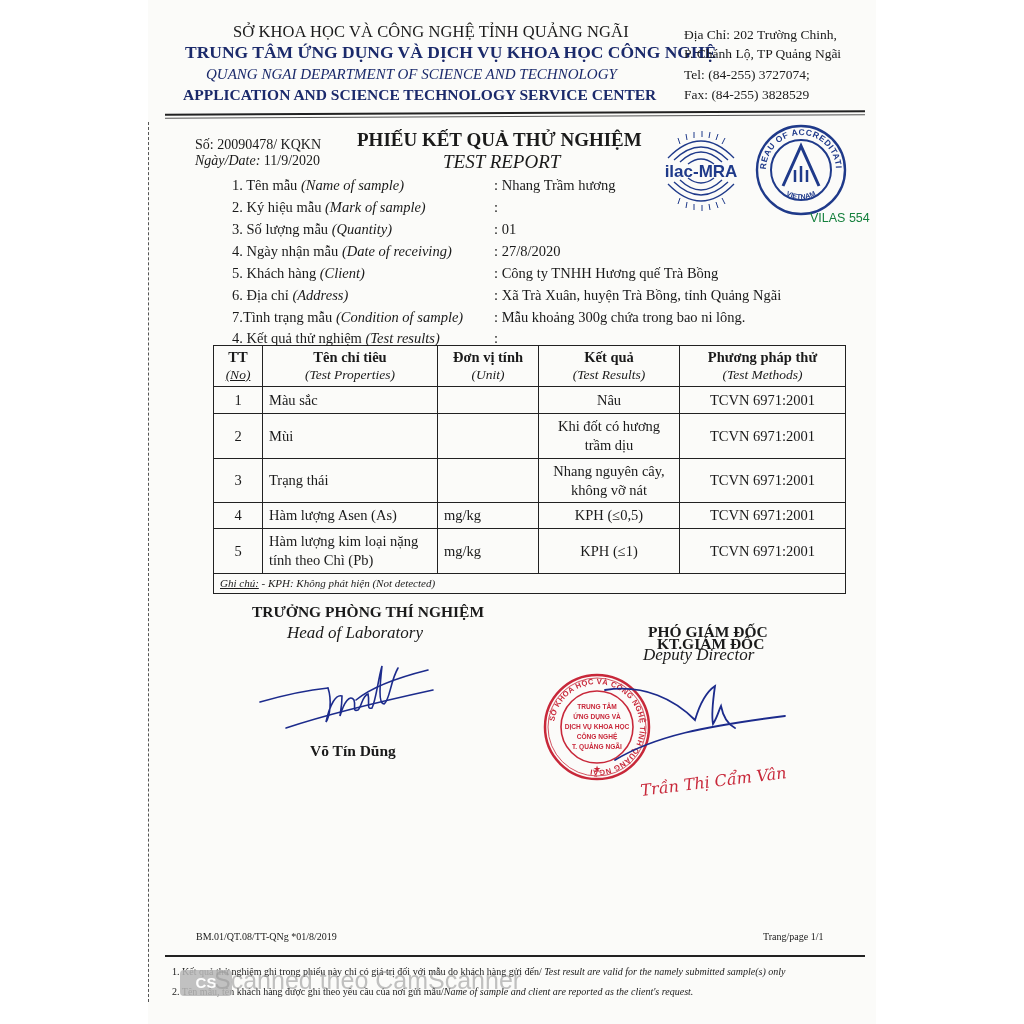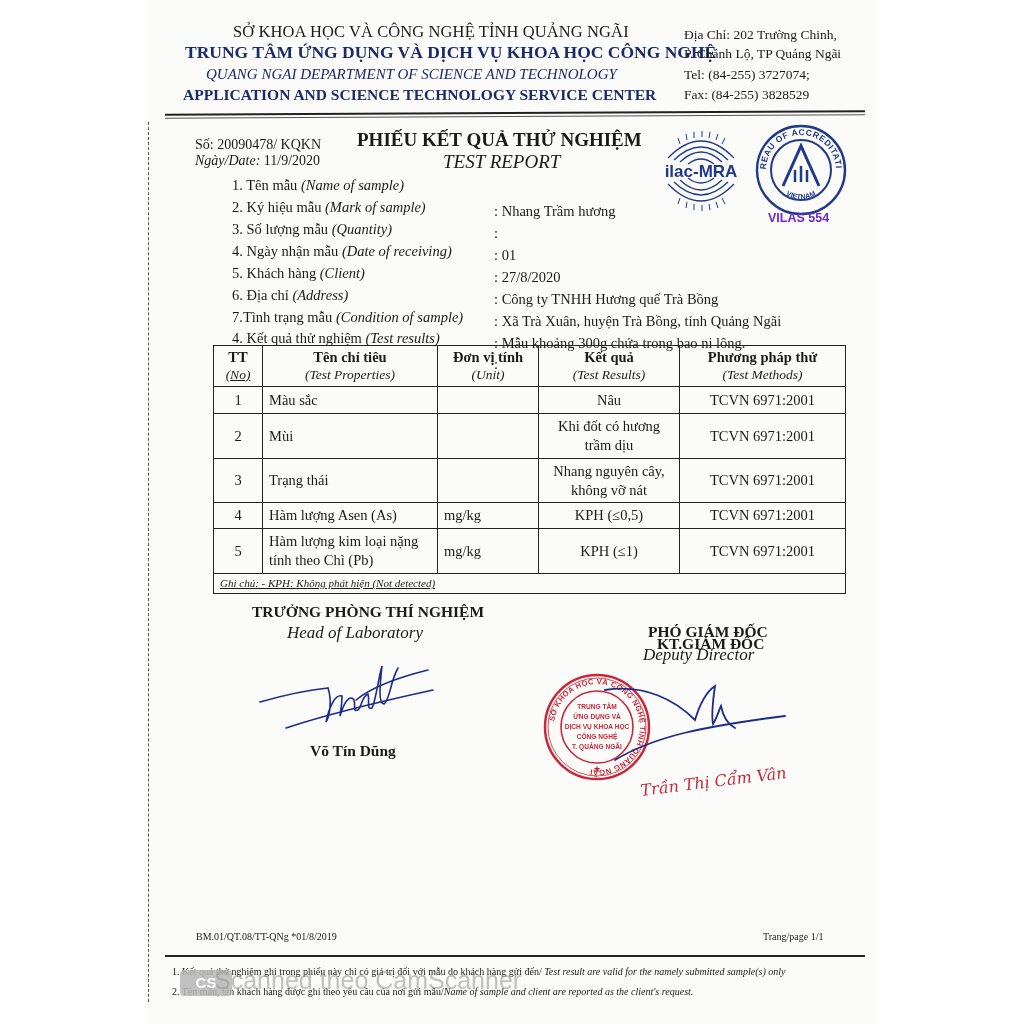--- a/index.html
+++ b/index.html
@@ -15,33 +15,33 @@
   .hdr4 { left:183px; top:86px; font-size:15.5px; font-weight:bold; }
   .addr { left:684px; font-size:13.5px; }
   .rule1 { position:absolute; left:165px; top:112px; width:700px; height:2px; background:#222; transform:rotate(-0.3deg); }
   .rule2 { position:absolute; left:165px; top:116px; width:700px; height:1px; background:#555; transform:rotate(-0.3deg); }
   .so { left:195px; top:137px; font-size:14px; }
   .ngay { left:195px; top:153px; font-size:14px; }
   .title { left:357px; top:129px; font-size:19px; font-weight:bold; }
   .subtitle { left:443px; top:151px; font-size:19px; font-style:italic;text-align:center; }
   .info { font-size:14.5px; }
   .info .lbl { position:absolute; left:232px; }
-  .info .val { position:absolute; left:494px;margin-top:26px; }
+  .info .val { position:absolute; left:494px; }
   .info i { font-style:italic; }
   table.res { position:absolute; left:213px; top:345px; width:633px; border-collapse:collapse; font-size:14.5px; }
   table.res td, table.res th { border:1.5px solid #222; padding:0 6px; }
   table.res th { font-weight:bold; text-align:center; line-height:17px; height:40px; }
   table.res th i { font-weight:normal; font-style:italic; font-size:13.5px; display:block; }
   .c-no { width:36px; text-align:center; }
   .c-name { width:162px; text-align:left; }
   .c-unit { width:88px; text-align:left; }
   .c-res { width:128px; text-align:center; }
   .c-meth { text-align:center; }
   table.res td { line-height:19px; }
-  .note td { font-size:11px; font-style:italic; height:15px; text-align:left;text-decoration:underline; }
+  .note td { font-size:11px; font-style:italic; height:15px; text-align:left; }
   .note u { font-style:italic; }
   .sig-l1 { left:252px; top:603px; font-size:15.5px; font-weight:bold; }
   .sig-l2 { left:287px; top:623px; font-size:17px; font-style:italic; }
   .sig-lname { left:310px; top:742px; font-size:15.5px; font-weight:bold; }
   .sig-r1 { left:657px; top:603px; font-size:15.5px; font-weight:bold;margin-top:32px; }
   .sig-r2 { left:648px; top:623px; font-size:15.5px; font-weight:bold; }
   .sig-r3 { left:643px; top:645px; font-size:17px; font-style:italic; }
   .footcode { left:196px; top:931px; font-size:10px; }
   .footpage { left:763px; top:931px; font-size:10px; }
   .footrule { position:absolute; left:165px; top:955px; width:700px; height:1.5px; background:#222; }
@@ -118,21 +118,21 @@
     <textPath href="#boaTop" startOffset="50%" text-anchor="middle">BUREAU OF ACCREDITATION</textPath>
   </text>
   <text font-family="Liberation Sans, sans-serif" font-size="7" font-weight="bold" fill="#1f3a8a">
     <textPath href="#boaBot" startOffset="50%" text-anchor="middle">VIETNAM</textPath>
   </text>
   <path d="M30 62 L48 22 L66 62" fill="none" stroke="#1f3a8a" stroke-width="3"></path>
   <line x1="42" y1="58" x2="42" y2="46" stroke="#1f3a8a" stroke-width="2.5"></line>
   <line x1="48" y1="58" x2="48" y2="42" stroke="#1f3a8a" stroke-width="2.5"></line>
   <line x1="54" y1="58" x2="54" y2="46" stroke="#1f3a8a" stroke-width="2.5"></line>
 </svg>
-<div class="abs" style="left:768px;top:211px;font-family:'Liberation Sans',sans-serif;font-weight:bold;font-size:12.5px;color:#6d28d9;">VILAS 554</div>
+<div class="abs" style="left:810px;top:211px;font-family:'Liberation Sans',sans-serif;font-weight:normal;font-size:12.5px;color:#15803d;">VILAS 554</div>
 
 <div class="info">
   <div class="abs" style="top:177px;left:0;width:1024px;height:20px">
     <span class="lbl"><span>1. Tên mẫu</span> <i>(Name of sample)</i></span>
     <span class="val">: Nhang Trầm hương</span>
   </div>
   <div class="abs" style="top:199px;left:0;width:1024px;height:20px">
     <span class="lbl"><span>2. Ký hiệu mẫu</span> <i>(Mark of sample)</i></span>
     <span class="val">:</span>
   </div>

